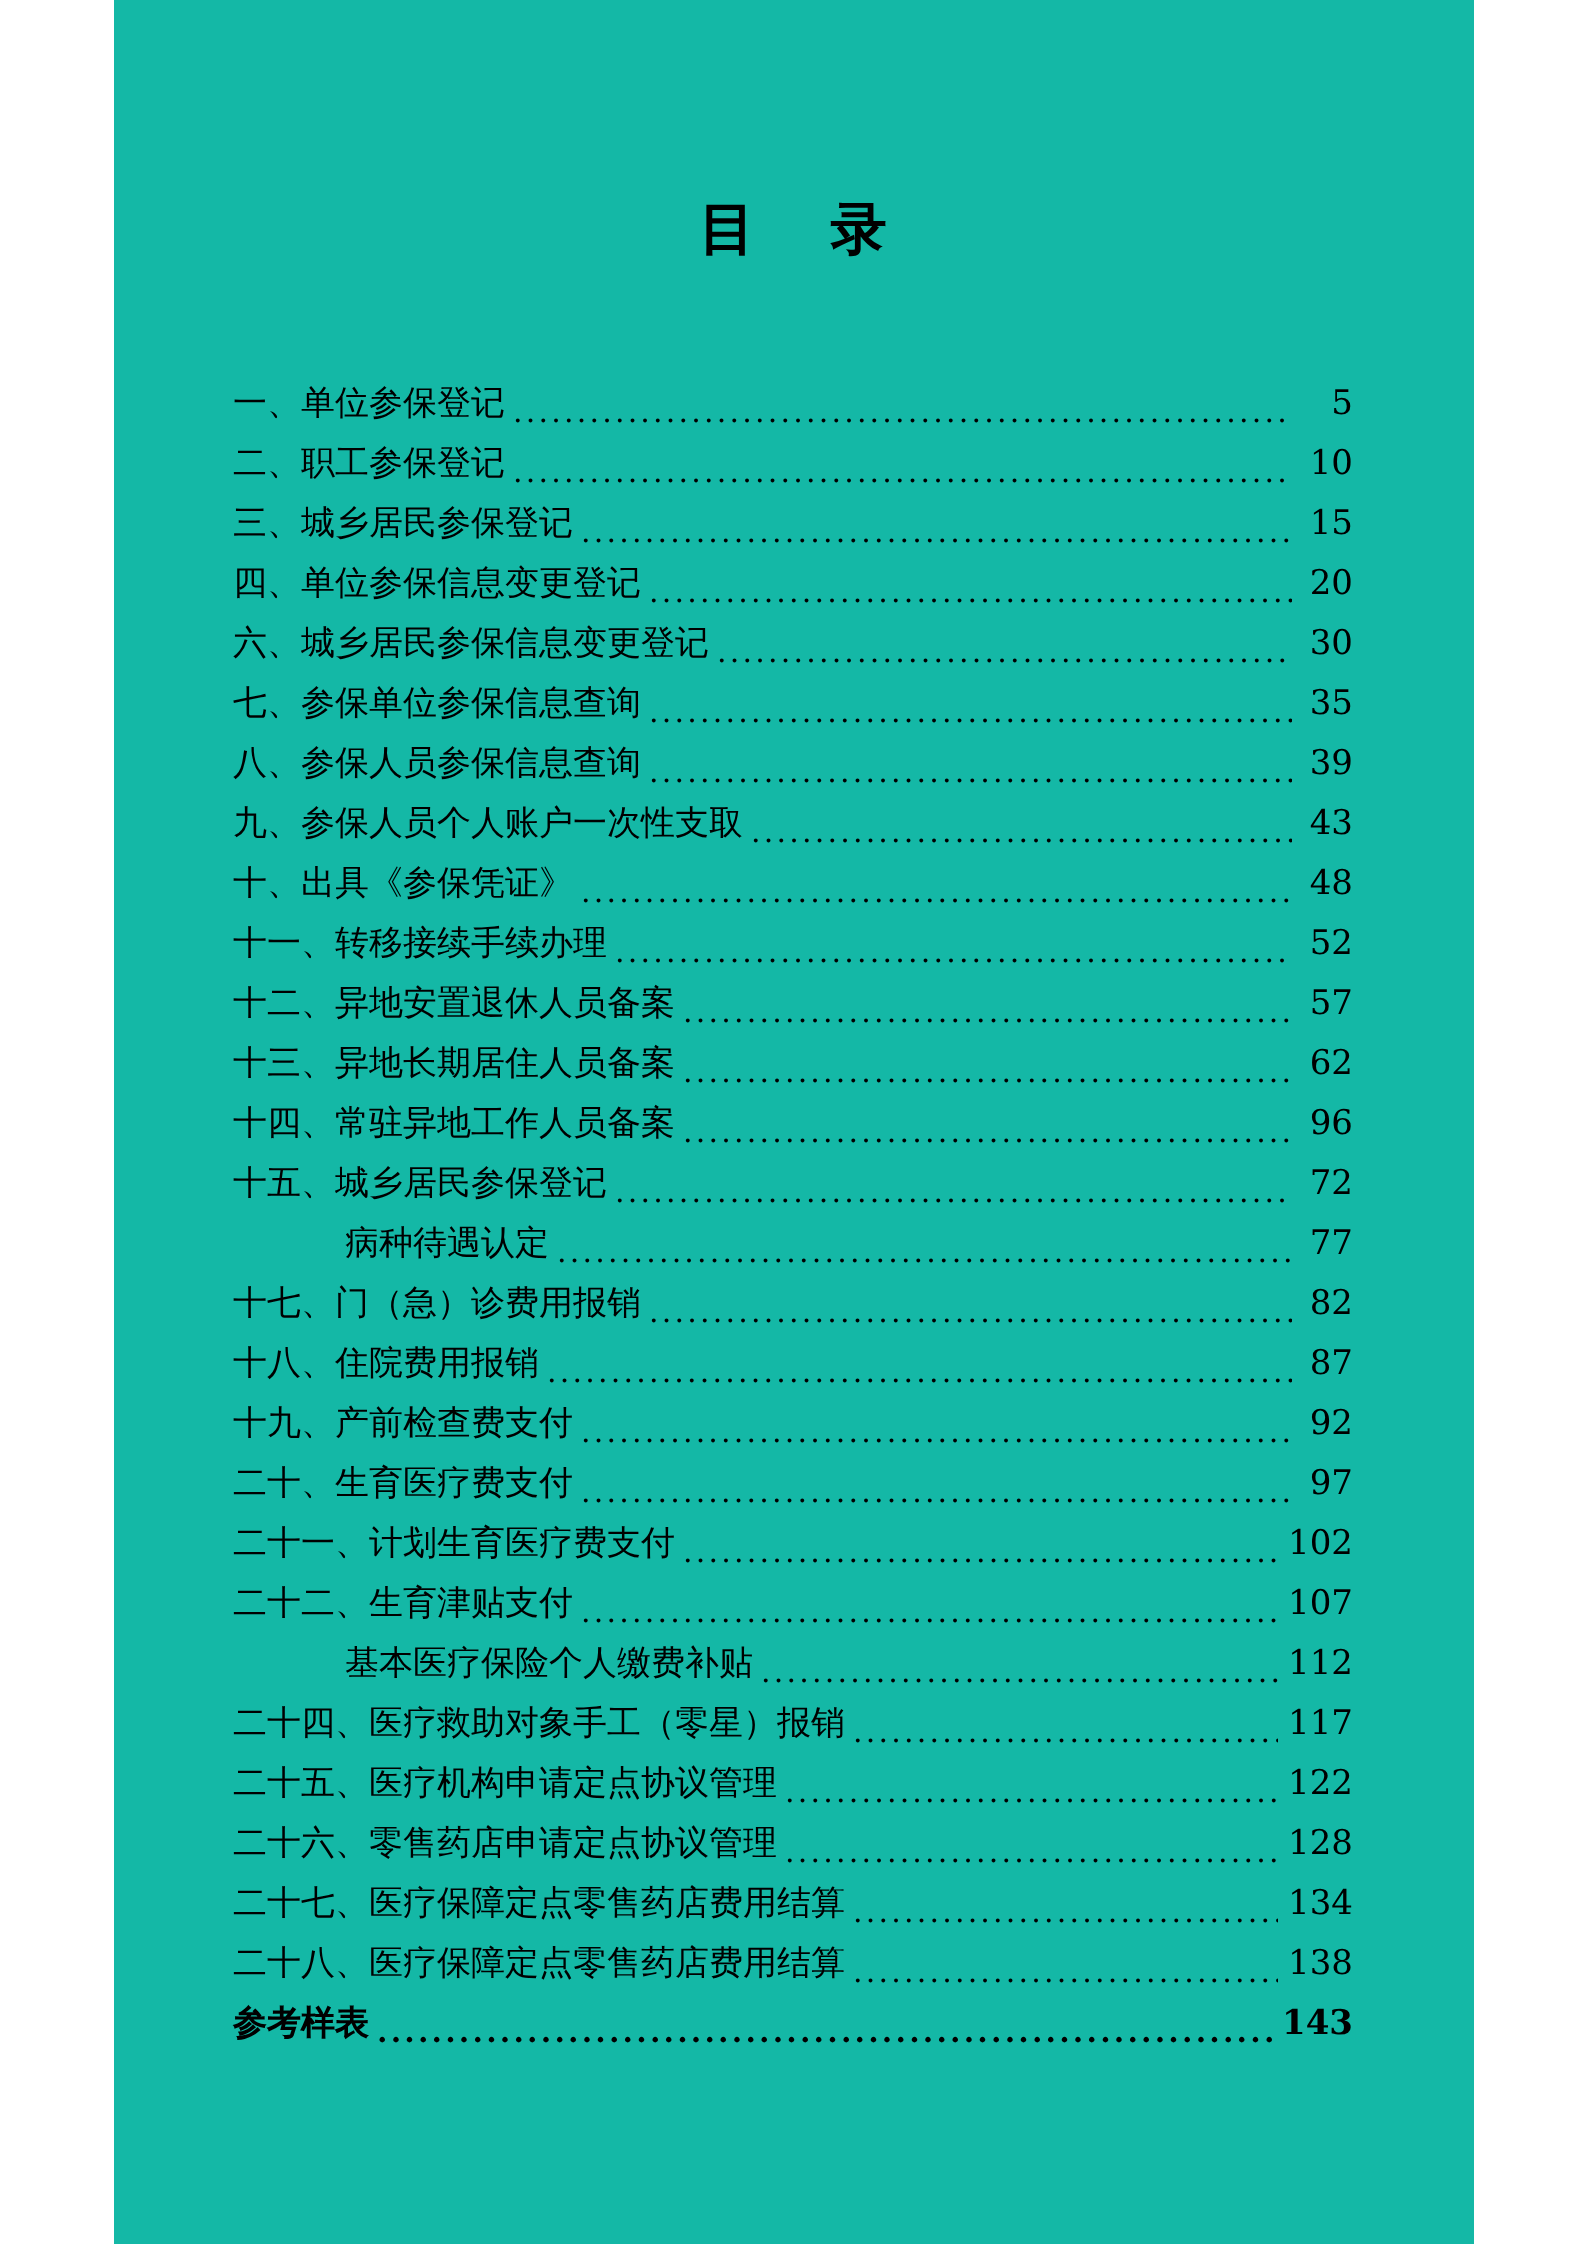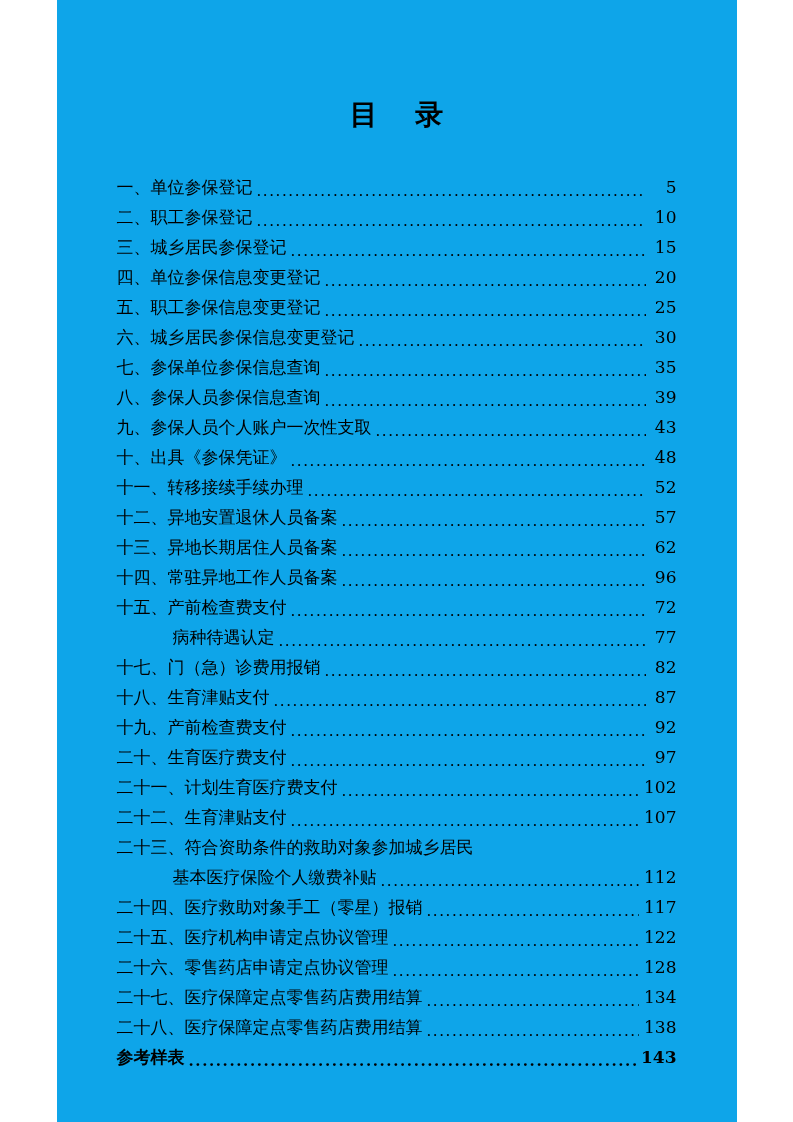--- a/index.html
+++ b/index.html
@@ -4,37 +4,37 @@
 <style>
   html, body {
     margin: 0;
     padding: 0;
     background: #ffffff;
   }
   .page {
     position: relative;
     width: 680px;
     height: 1122px;
-    background: #0ea5e9;
+    background: #14b8a6;
     margin: 0 auto;
     overflow: hidden;
     font-family: "DejaVu Serif", "Liberation Serif", serif;
     color: #000000;
   }
   .doc-title {
     text-align: center;
     font-size: 28px;
     font-weight: bold;
     letter-spacing: 14px;
     padding-top: 96px;
     padding-left: 14px;
     font-family: "DejaVu Serif", "Liberation Serif", serif;
   }
   .toc {
-    margin: 38px auto 0 auto;
+    margin: 53px auto 0 auto;
     width: 560px;
   }
   .toc-entry {
     display: flex;
     align-items: flex-end;
     font-size: 17px;
     line-height: 30px;
     white-space: nowrap;
     font-family: "DejaVu Serif", "Liberation Serif", serif;
   }
@@ -93,25 +93,20 @@
         <span class="entry-label">三、城乡居民参保登记</span>
         <span class="leader"></span>
         <span class="entry-page">15</span>
       </div>
       <div class="toc-entry">
         <span class="entry-label">四、单位参保信息变更登记</span>
         <span class="leader"></span>
         <span class="entry-page">20</span>
       </div>
       <div class="toc-entry">
-        <span class="entry-label">五、职工参保信息变更登记</span>
-        <span class="leader"></span>
-        <span class="entry-page">25</span>
-      </div>
-      <div class="toc-entry">
         <span class="entry-label">六、城乡居民参保信息变更登记</span>
         <span class="leader"></span>
         <span class="entry-page">30</span>
       </div>
       <div class="toc-entry">
         <span class="entry-label">七、参保单位参保信息查询</span>
         <span class="leader"></span>
         <span class="entry-page">35</span>
       </div>
       <div class="toc-entry">
@@ -143,36 +138,36 @@
         <span class="entry-label">十三、异地长期居住人员备案</span>
         <span class="leader"></span>
         <span class="entry-page">62</span>
       </div>
       <div class="toc-entry">
         <span class="entry-label">十四、常驻异地工作人员备案</span>
         <span class="leader"></span>
         <span class="entry-page">96</span>
       </div>
       <div class="toc-entry">
-        <span class="entry-label">十五、产前检查费支付</span>
+        <span class="entry-label">十五、城乡居民参保登记</span>
         <span class="leader"></span>
         <span class="entry-page">72</span>
       </div>
       <div class="toc-entry">
         <span class="entry-label indent">病种待遇认定</span>
         <span class="leader"></span>
         <span class="entry-page">77</span>
       </div>
       <div class="toc-entry">
         <span class="entry-label">十七、门（急）诊费用报销</span>
         <span class="leader"></span>
         <span class="entry-page">82</span>
       </div>
       <div class="toc-entry">
-        <span class="entry-label">十八、生育津贴支付</span>
+        <span class="entry-label">十八、住院费用报销</span>
         <span class="leader"></span>
         <span class="entry-page">87</span>
       </div>
       <div class="toc-entry">
         <span class="entry-label">十九、产前检查费支付</span>
         <span class="leader"></span>
         <span class="entry-page">92</span>
       </div>
       <div class="toc-entry">
         <span class="entry-label">二十、生育医疗费支付</span>
@@ -181,23 +176,20 @@
       </div>
       <div class="toc-entry">
         <span class="entry-label">二十一、计划生育医疗费支付</span>
         <span class="leader"></span>
         <span class="entry-page">102</span>
       </div>
       <div class="toc-entry">
         <span class="entry-label">二十二、生育津贴支付</span>
         <span class="leader"></span>
         <span class="entry-page">107</span>
-      </div>
-      <div class="toc-entry">
-        <span class="entry-label">二十三、符合资助条件的救助对象参加城乡居民</span>
       </div>
       <div class="toc-entry">
         <span class="entry-label indent">基本医疗保险个人缴费补贴</span>
         <span class="leader"></span>
         <span class="entry-page">112</span>
       </div>
       <div class="toc-entry">
         <span class="entry-label">二十四、医疗救助对象手工（零星）报销</span>
         <span class="leader"></span>
         <span class="entry-page">117</span>

